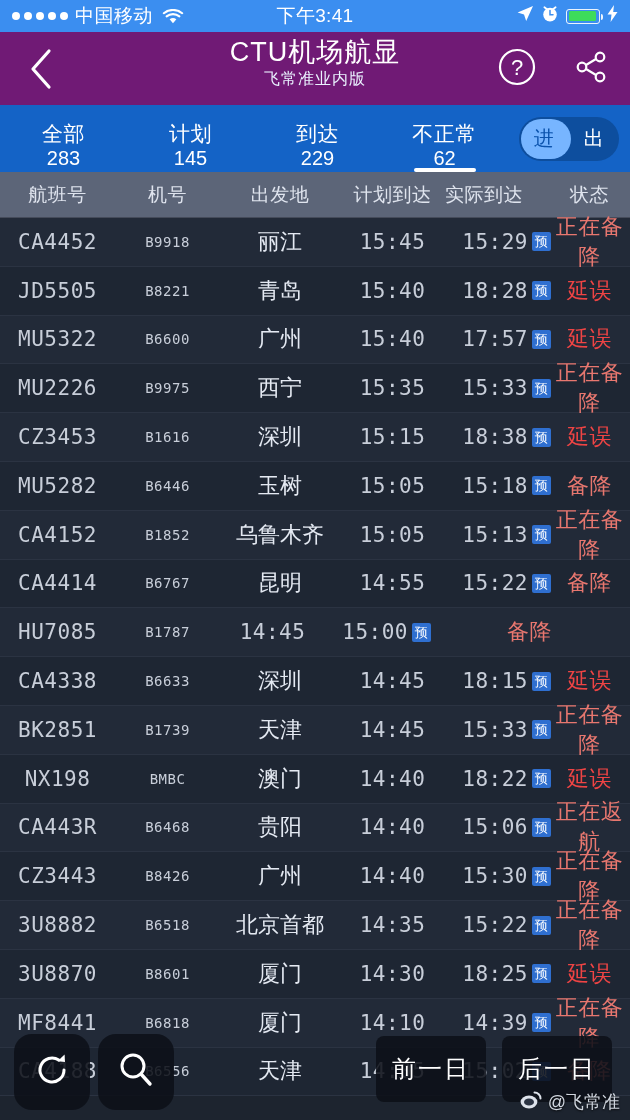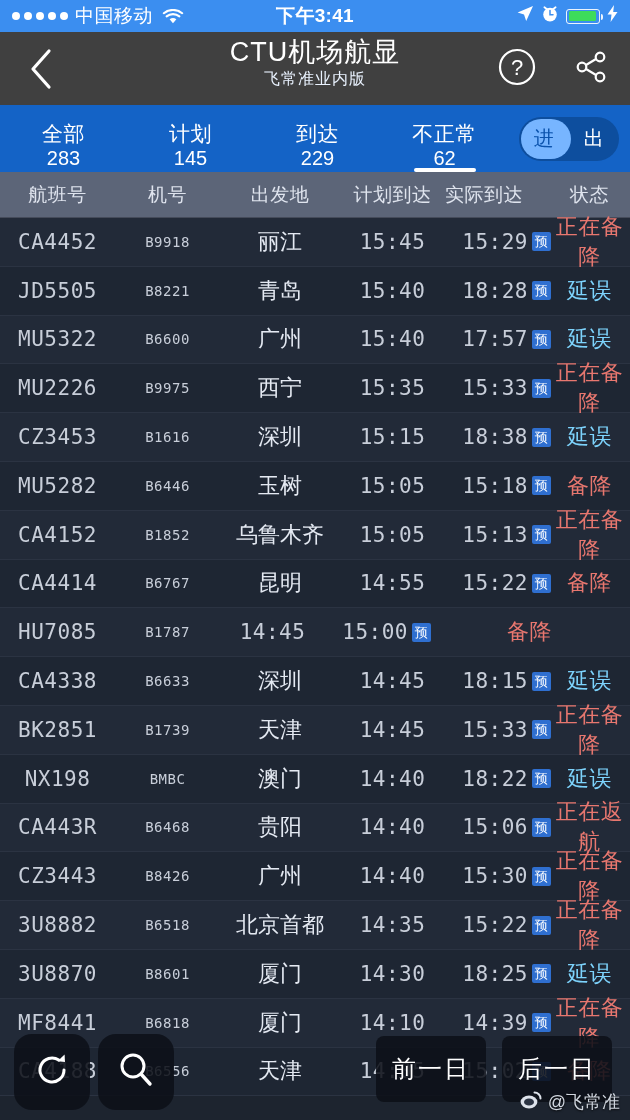--- a/index.html
+++ b/index.html
@@ -16,36 +16,36 @@
     height:32px; background:#3b8ef0; display:flex; align-items:center;
     padding:0 12px; font-size:19px; position:relative;
   }
   .sb-left{ display:flex; align-items:center; gap:7px; }
   .dots{ display:flex; gap:4px; align-items:center; }
   .dots i{ width:8px; height:8px; border-radius:50%; background:#fff; display:block; }
   .carrier{ font-size:19px; letter-spacing:.5px; }
   .wifi{ width:22px; height:16px; position:relative; display:inline-block; margin-left:2px; }
   .sb-center{
     position:absolute; left:0; right:0; text-align:center; font-size:19px;
-    font-weight:bold; letter-spacing:.3px; pointer-events:none;
+    font-weight:normal; letter-spacing:.3px; pointer-events:none;
   }
   .sb-right{ margin-left:auto; display:flex; align-items:center; gap:7px; }
   .batt{
     width:34px; height:15px; border:1.6px solid rgba(255,255,255,.9);
     border-radius:3px; position:relative; display:inline-block;
   }
   .batt::after{
     content:""; position:absolute; right:-4px; top:4px; width:2.5px; height:6px;
     background:rgba(255,255,255,.9); border-radius:0 2px 2px 0;
   }
   .batt i{ position:absolute; left:1.5px; top:1.5px; bottom:1.5px; width:27px; background:#3ddc5b; border-radius:1.5px; display:block; }
 
   
   .navbar{
-    height:73px; background:#404040; display:flex; align-items:center;
+    height:73px; background:#701a75; display:flex; align-items:center;
     position:relative; padding:0 18px;
   }
   .nav-back{ width:46px; height:46px; display:flex; align-items:center; justify-content:center; }
   .nav-titles{
     position:absolute; left:0; right:0; top:4px; text-align:center; pointer-events:none;
   }
   .nav-title{ font-size:27px; letter-spacing:1px; line-height:32px; }
   .nav-sub{ font-size:16px; line-height:22px; color:#eaf3ff; letter-spacing:1px; }
   .nav-actions{ margin-left:auto; display:flex; align-items:center; gap:32px; }
   .icon-btn{ width:42px; height:42px; display:flex; align-items:center; justify-content:center; }
@@ -107,21 +107,21 @@
   .c-sched { width:105px; text-align:center; font-size:21px; color:#c8ced9; letter-spacing:.5px; }
   .c-actual{ width:108px; display:flex; align-items:center; justify-content:flex-end; gap:4px;
              font-size:21px; color:#c8ced9; letter-spacing:.5px; padding-right:2px; }
   .badge-yu{
     display:inline-block; width:19px; height:19px; line-height:19px; text-align:center;
     background:#2f6fd0; color:#fff; font-size:13px; border-radius:2px;
     font-family:"Liberation Sans","DejaVu Sans",sans-serif;
   }
   .c-status{ flex:1; text-align:center; font-size:22px; letter-spacing:.5px;
              font-family:"Liberation Sans","DejaVu Sans",sans-serif; padding-right:4px; }
-  .st-delay{ color:#7dd3fc;font-family:Liberation Mono, monospace; }
+  .st-delay{ color:#ef4444;font-family:Liberation Mono, monospace; }
   .st-alt{ color:#e8776f; }
   .st-return{ color:#e8776f; }
 
   
   .h-flight{ width:115px; text-align:center; }
   .h-tail  { width:105px; text-align:center; }
   .h-from  { width:120px; text-align:center; }
   .h-sched { width:105px; text-align:center; }
   .h-actual{ width:108px; text-align:left; }
   .h-status{ flex:1;     text-align:center; padding-right:4px; }

